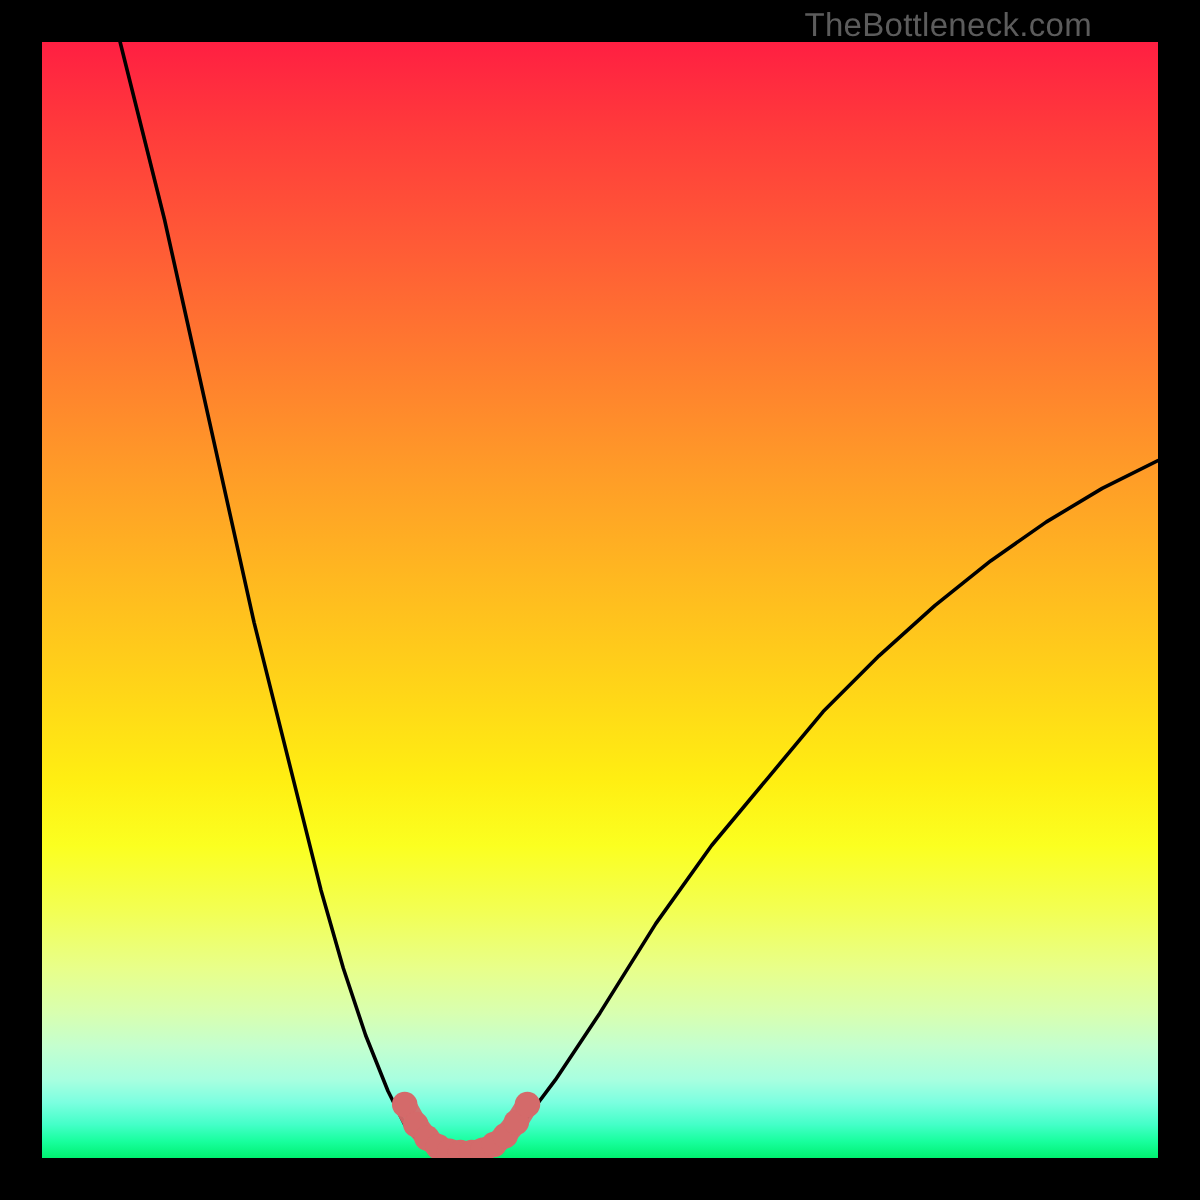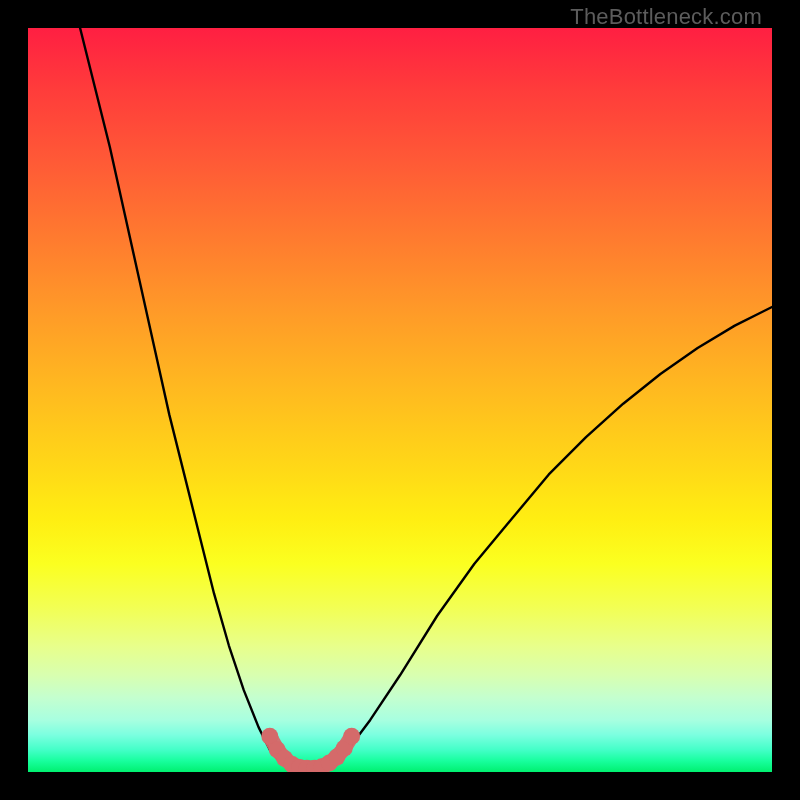--- a/index.html
+++ b/index.html
@@ -11,21 +11,20 @@
     background: #000;
     font-family: Arial, Helvetica, sans-serif;
   }
   .frame {
     position: absolute;
     top: 0;
     left: 0;
     width: 740px;
     height: 800px;
     background: #000;
-    padding-left: 34px;
   }
   .plot-area {
     position: absolute;
     top: 28px;
     left: 28px;
     width: 744px;
     height: 744px;
     overflow: hidden;
   }
   .gradient {

